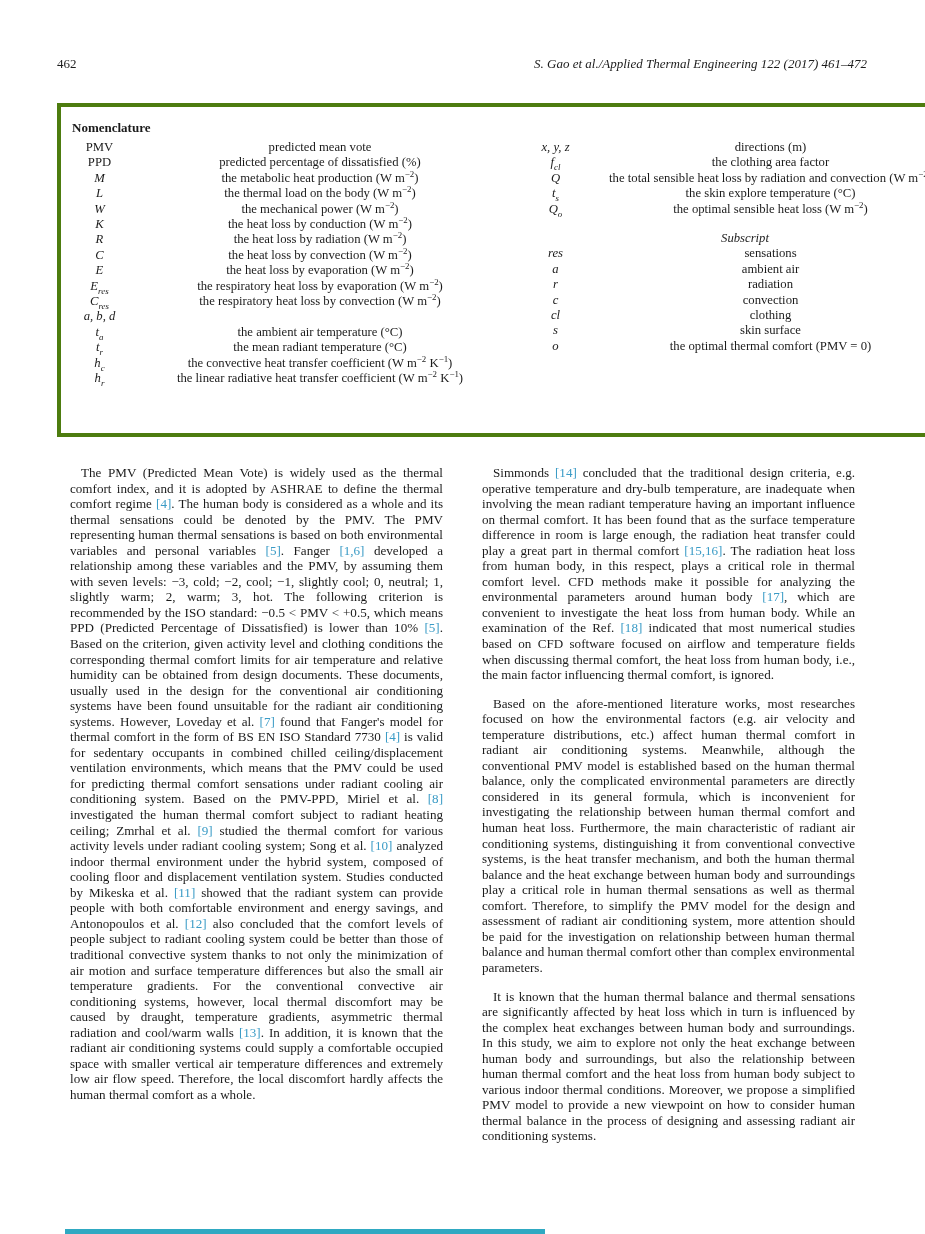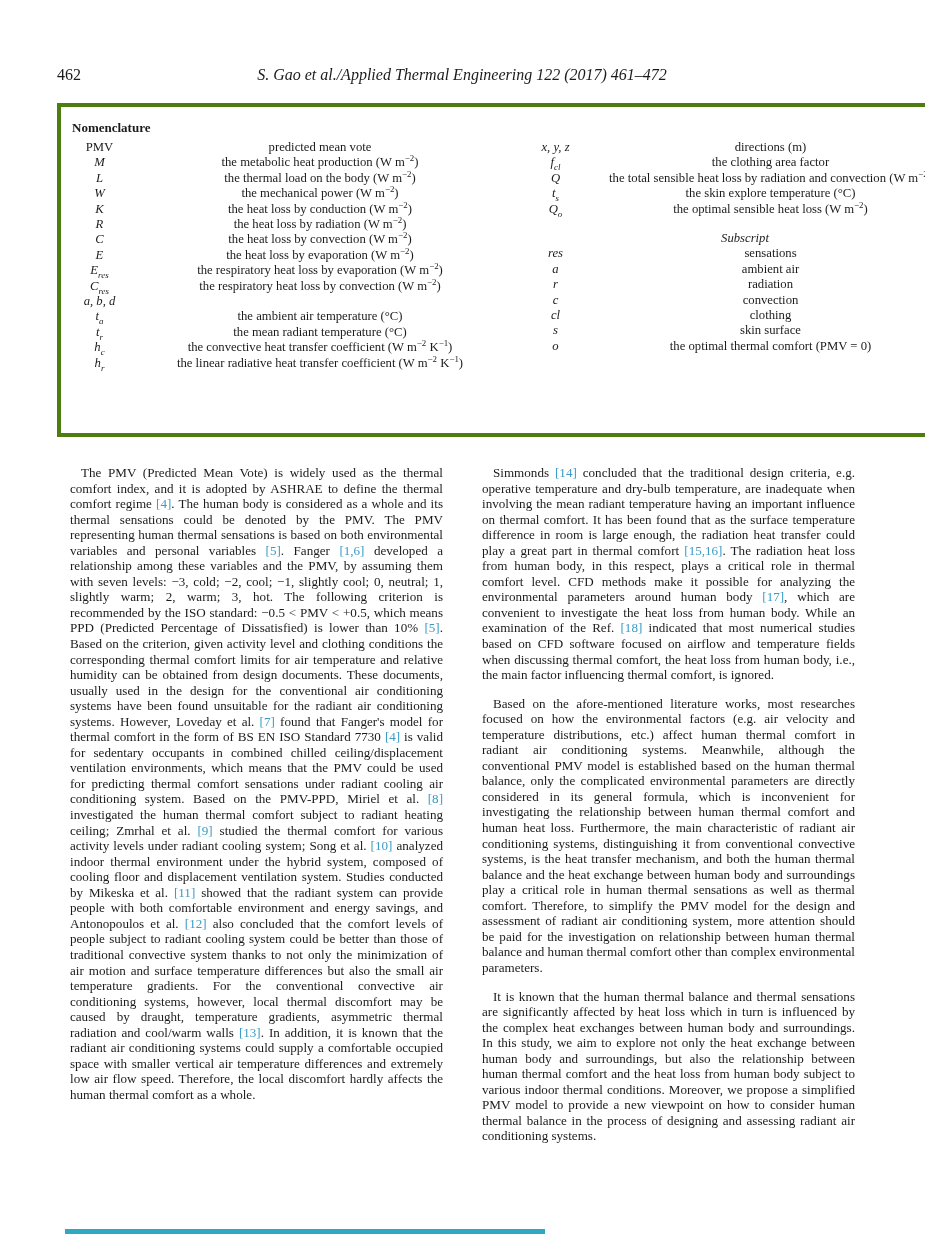--- a/index.html
+++ b/index.html
@@ -3,22 +3,22 @@
 <meta charset="utf-8">
 <style>
   html,body { margin:0; padding:0; background:#ffffff; }
   .page {
     position:relative; width:925px; height:1234px; overflow:hidden;
     background:#ffffff; color:#1b1b1b;
     font-family:"Liberation Serif","DejaVu Serif",serif;
   }
   
   .running-head {
-    position:absolute; top:66px; left:57px; width:810px; height:16px;
-    font-size:16px; text-align:center;
+    position:absolute; top:56px; left:57px; width:810px; height:16px;
+    font-size:13px; text-align:right;
   }
   .page-num { position:absolute; left:0; top:0; font-style:normal; }
   .head-title { font-style:italic; }
   
   .nom-box {
     position:absolute; top:103px; left:57px; width:920px; height:334px;
     border:4px solid #4d7c0f; box-sizing:border-box;
     padding:13px 11px 0 11px;
   }
   .nom-title { margin:0; font-size:13px; font-weight:bold; }
@@ -57,20 +57,24 @@
     <span class="head-title">S. Gao et al./Applied Thermal Engineering 122 (2017) 461–472</span>
   </header>
 
   <section class="nom-box">
     <h2 class="nom-title">Nomenclature</h2>
     <div class="nom-cols">
       <div class="nom-col left" id="nom-left">
           <div class="nom-row">
             <span class="nom-sym roman">PMV</span>
             <span class="nom-def">predicted mean vote</span>
+          </div>
+          <div class="nom-row">
+            <span class="nom-sym roman">PPD</span>
+            <span class="nom-def">predicted percentage of dissatisfied (%)</span>
           </div>
           <div class="nom-row">
             <span class="nom-sym">M</span>
             <span class="nom-def">the metabolic heat production (W m<sup>−2</sup>)</span>
           </div>
           <div class="nom-row">
             <span class="nom-sym">L</span>
             <span class="nom-def">the thermal load on the body (W m<sup>−2</sup>)</span>
           </div>
           <div class="nom-row">

